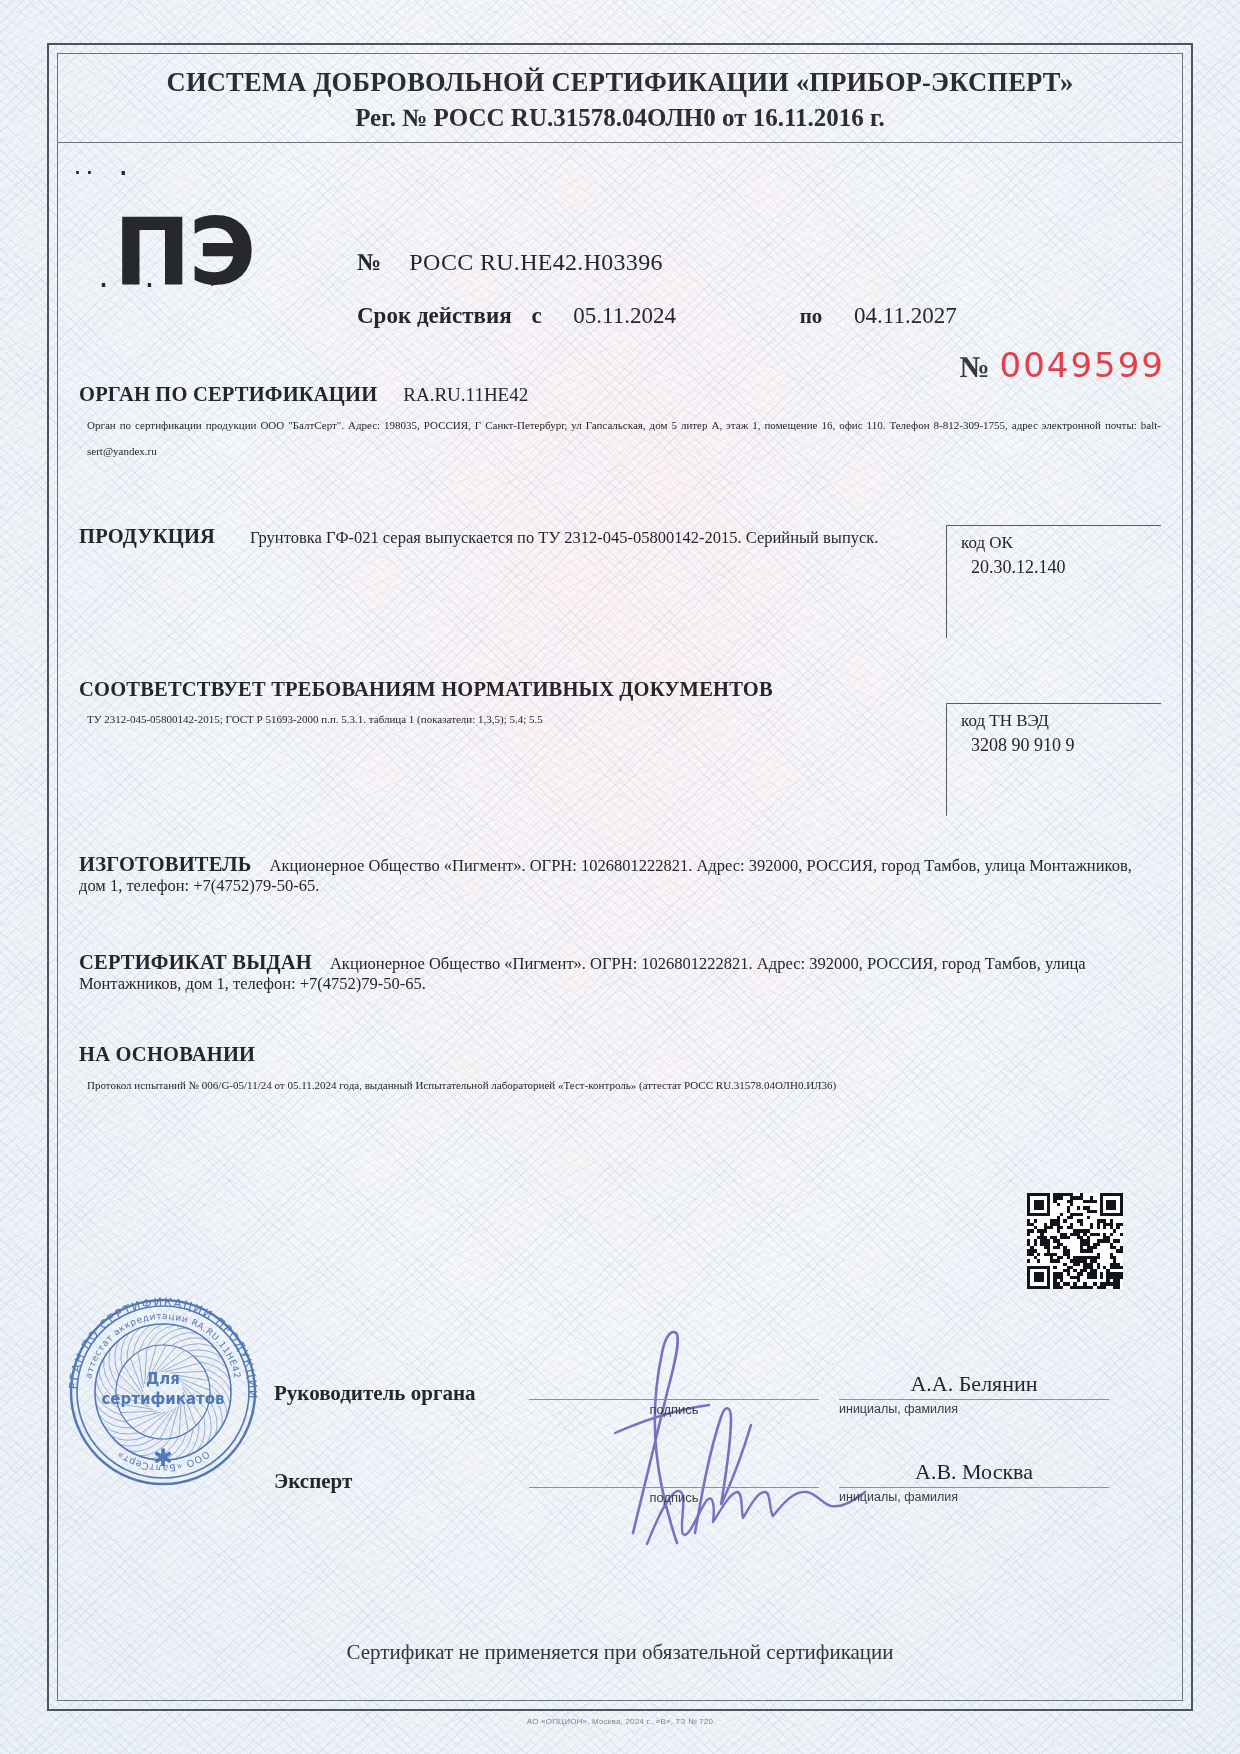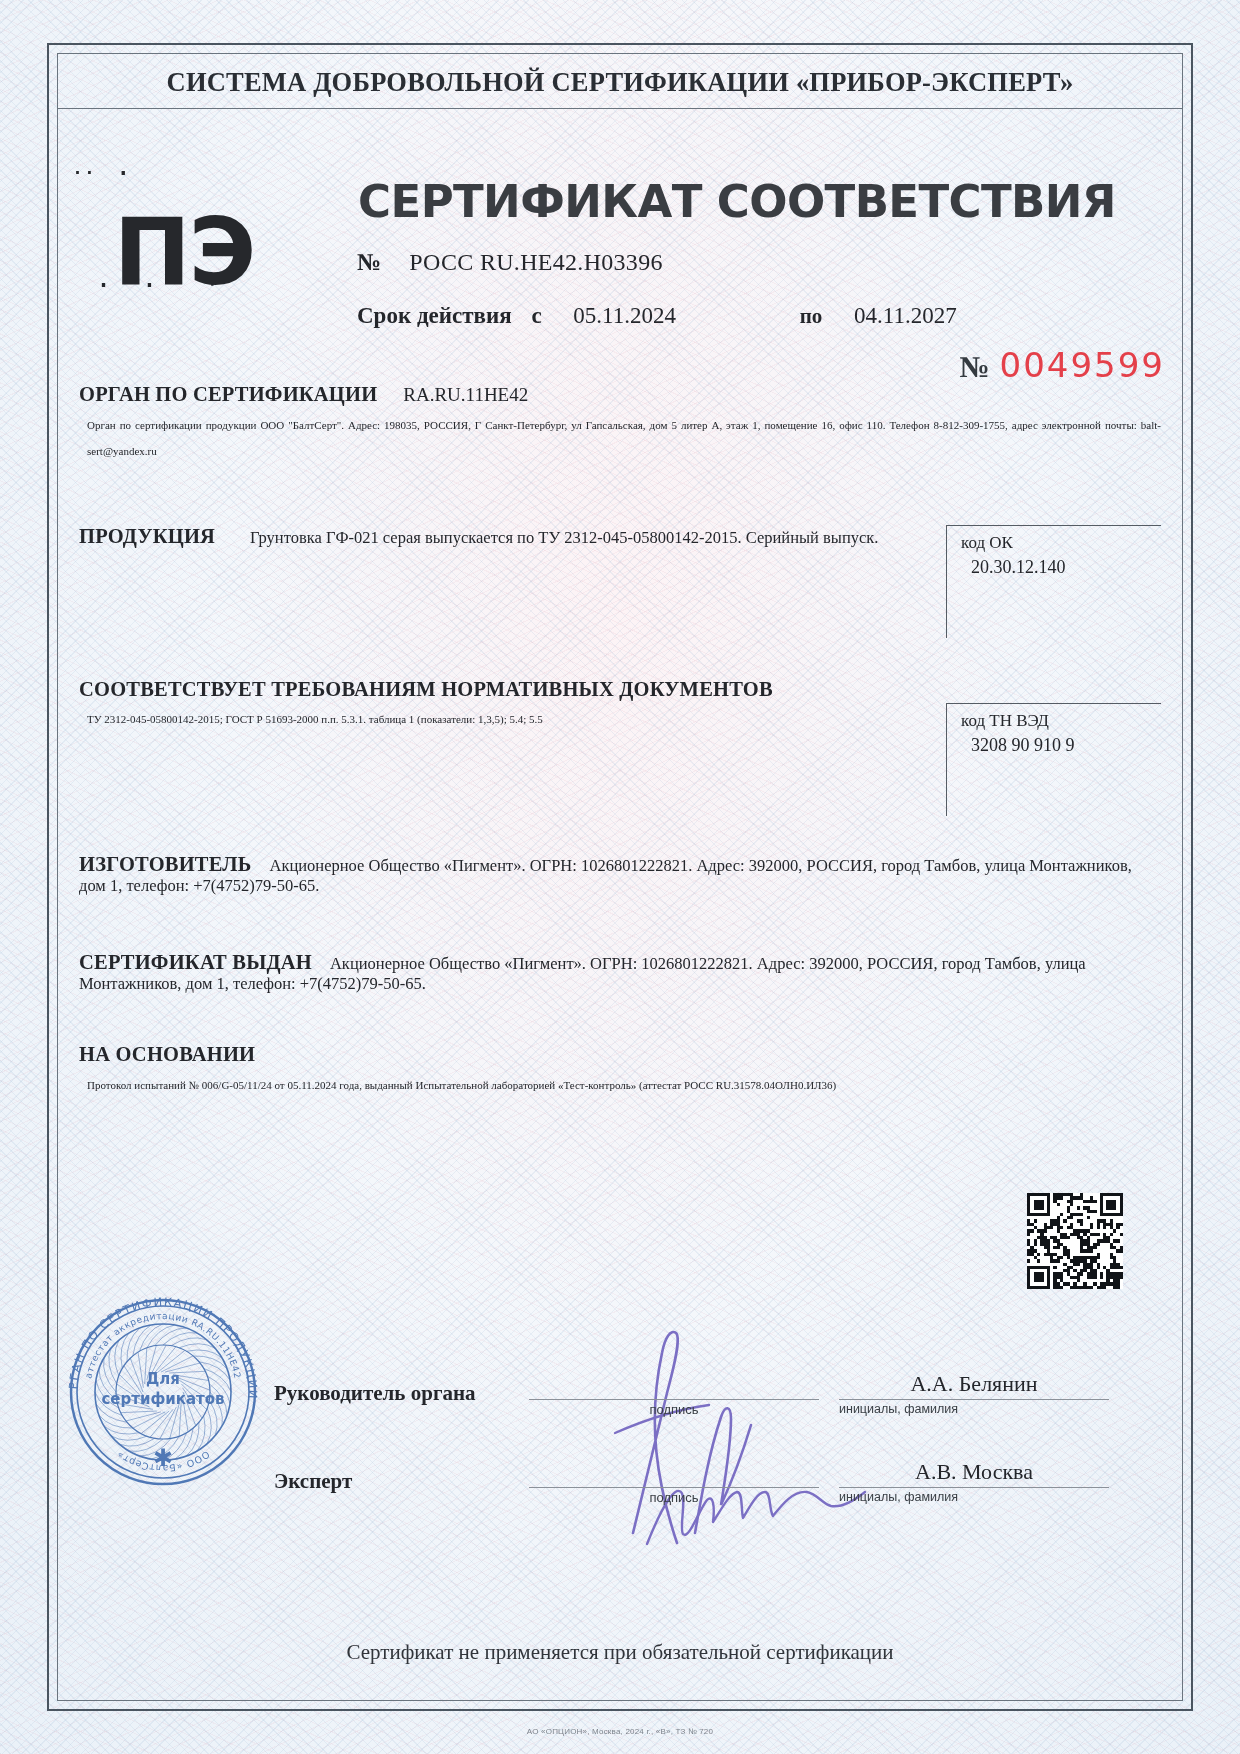--- a/index.html
+++ b/index.html
@@ -252,21 +252,21 @@
     position: absolute;
     left: 22px; right: 22px;
     bottom: 36px;
     text-align: center;
     font-size: 21px;
     color: #30343a;
   }
   .printinfo {
     position: absolute;
     left: 0; right: 0;
-    bottom: 18px;
+    bottom: 28px;
     text-align: center;
     font-family: "Liberation Sans", sans-serif;
     font-size: 8px;
     color: #7d848c;
     letter-spacing: .2px;
   }
   .signature-ink {
     position: absolute;
     pointer-events: none;
   }
@@ -276,35 +276,35 @@
 
 <div class="page">
 
   <div class="outer-border"></div>
   <div class="inner-border"></div>
 
   <div class="content">
 
     <div class="sys-header">
       <div class="sys-line1">СИСТЕМА ДОБРОВОЛЬНОЙ СЕРТИФИКАЦИИ «ПРИБОР-ЭКСПЕРТ»</div>
+      <div class="sys-line2">Рег. № РОСС RU.31578.04ОЛН0 от 16.11.2016 г.</div>
     </div>
 
     <div class="logo-wrap">
       <svg class="arc arc-top" viewBox="0 0 218 60">
         <path id="arcTopPath" d="M 16,56 A 96,62 0 0 1 202,56" fill="none"></path>
         <text>Добровольная</text>
       </svg>
       <div class="logo-pe">ПЭ</div>
       <svg class="arc arc-bot" viewBox="0 0 218 60">
         <path id="arcBotPath" d="M 12,8 A 100,60 0 0 0 206,8" fill="none"></path>
         <text>сертификация</text>
       </svg>
     </div>
 
-    <div class="cert-title">СЕРТИФИКАТ СООТВЕТСТВИЯ</div>
 
     <div class="num-row">
       <span class="lbl">№</span>
       <span class="val">РОСС RU.НЕ42.Н03396</span>
     </div>
 
     <div class="valid-row">
       <span class="b">Срок действия</span>
       <span class="b" style="margin-left:14px">с</span>
       <span class="d1">05.11.2024</span>

